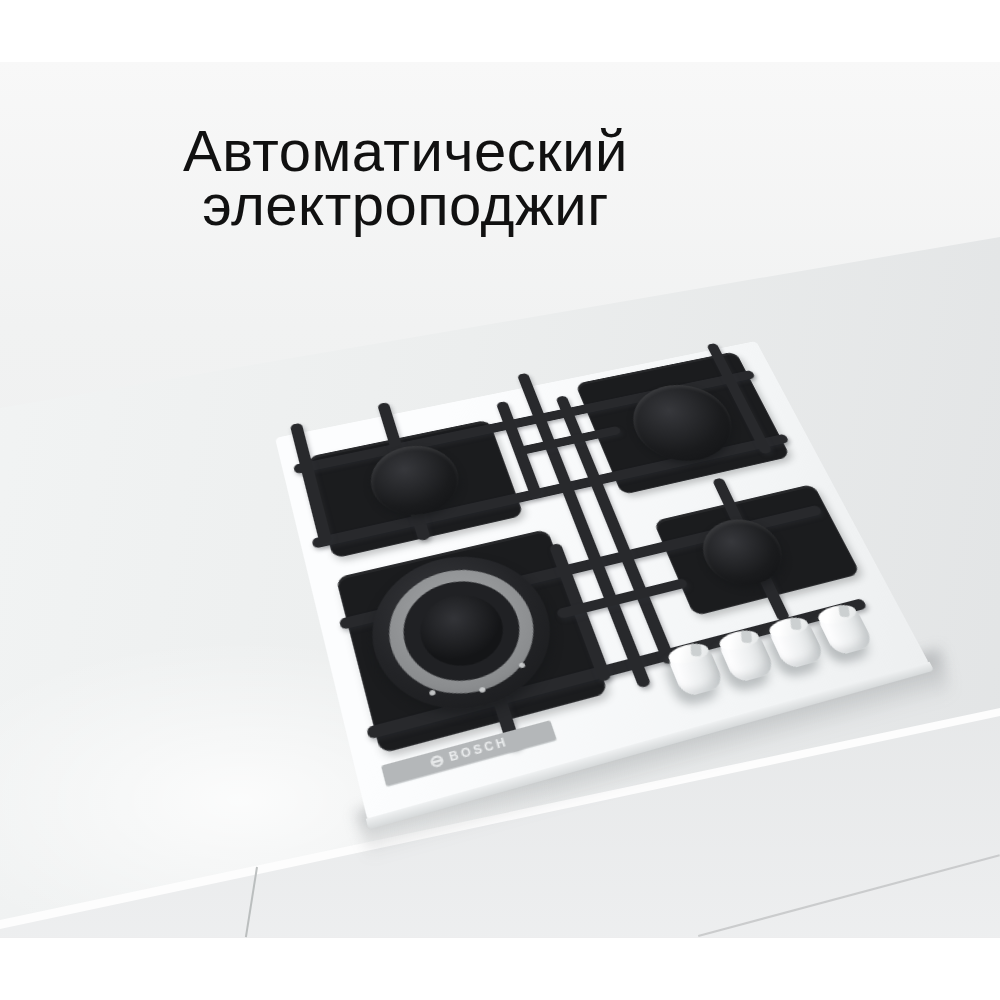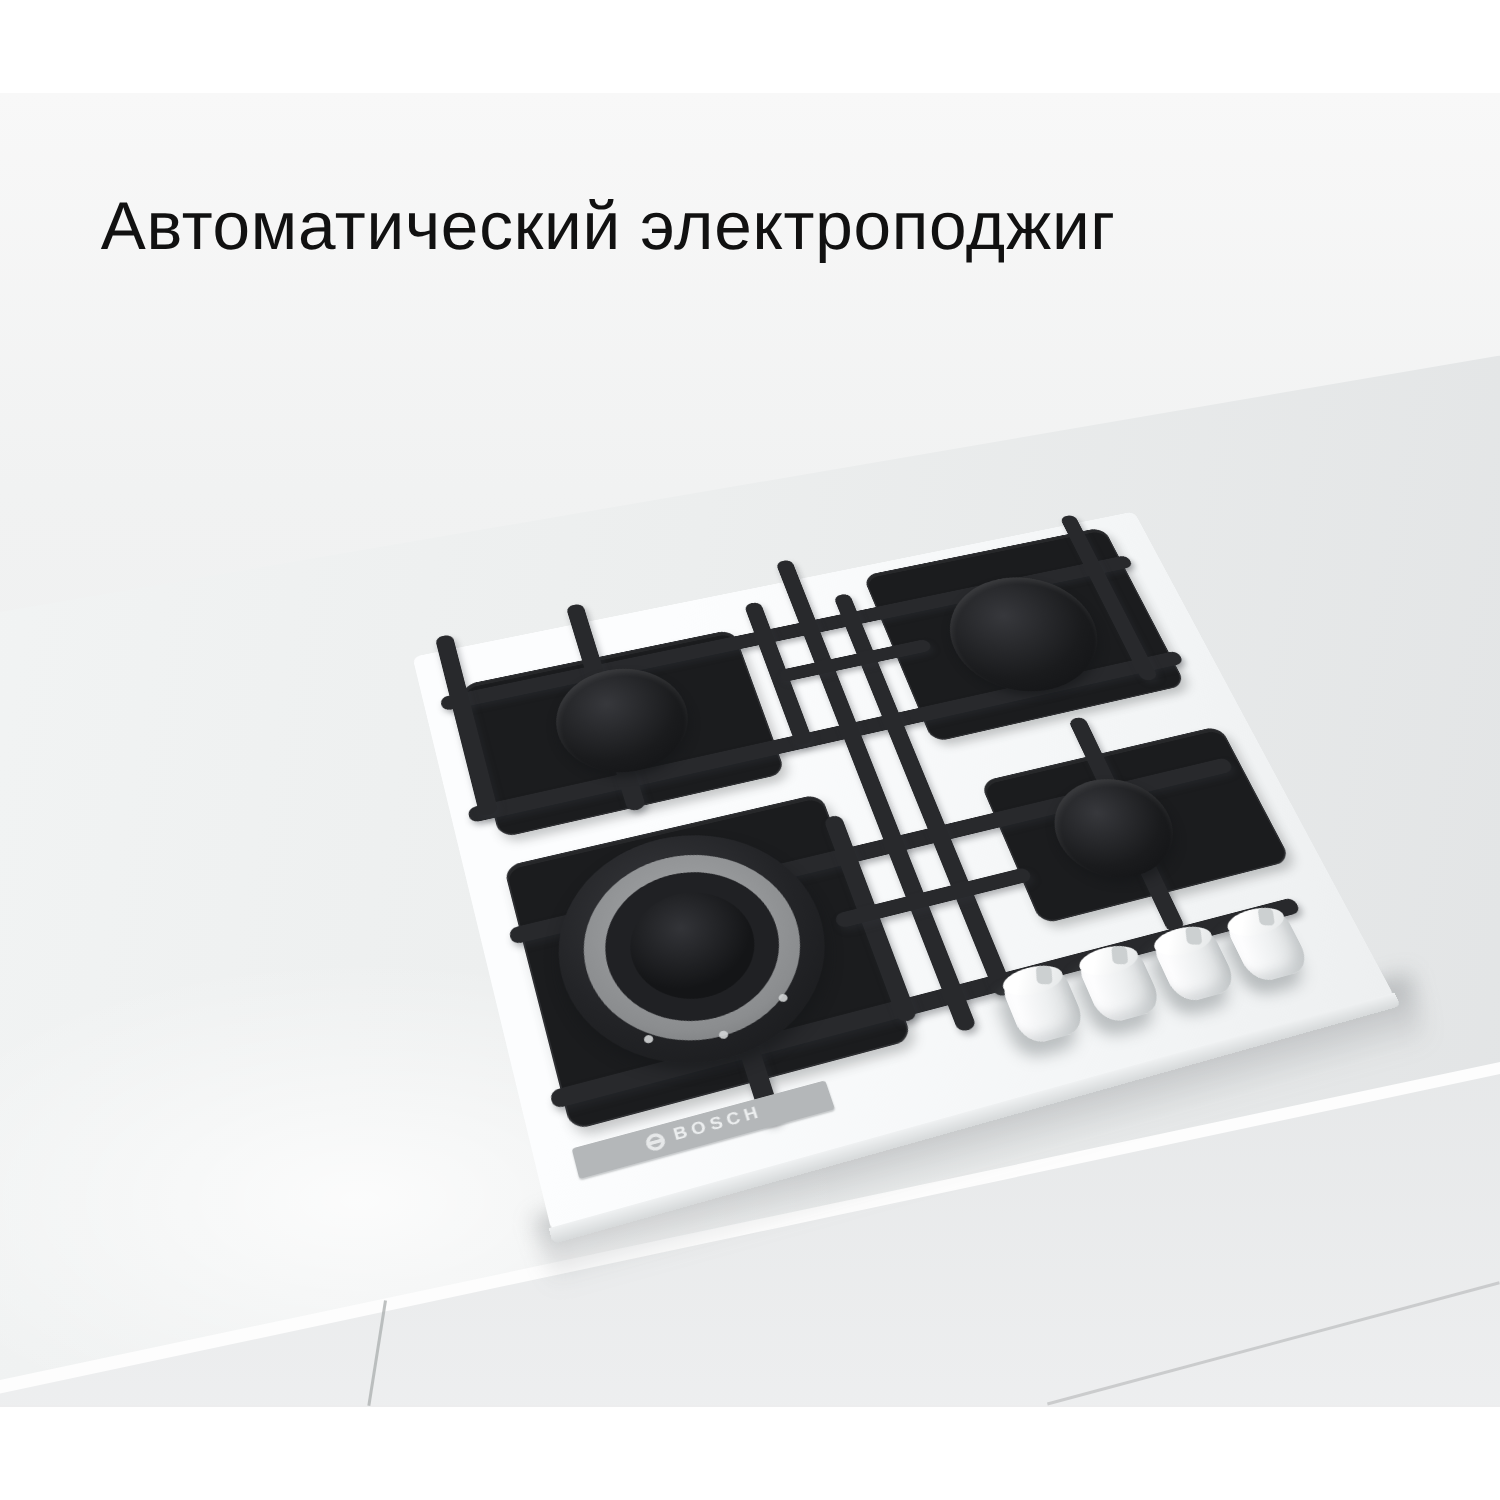--- a/index.html
+++ b/index.html
@@ -1,21 +1,21 @@
 <!DOCTYPE html>
 <html><head>
 <meta charset="utf-8">
 <style>
   html,body{margin:0;padding:0;background:#fff;}
   .frame{position:relative;width:1000px;height:1000px;background:#ffffff;overflow:hidden;
          font-family:"Liberation Sans", sans-serif;}
 
   
   .title{position:absolute;top:124px;left:0;width:811px;text-align:center;margin:0;
-         font-size:45px;line-height:54px;font-weight:400;color:#111;letter-spacing:.5px;}
+         font-size:58px;line-height:54px;font-weight:400;color:#111;letter-spacing:.5px;}
 
   
   .backdrop{position:absolute;left:0;top:62px;width:1000px;height:876px;
             background:linear-gradient(180deg,#f8f8f8 0%,#f1f2f2 30%,#ededee 100%);}
   .countertop{position:absolute;left:0;top:0;width:1000px;height:1000px;
               clip-path:polygon(0 408px,1000px 237px,1000px 714px,0 926px);
               background:
                 radial-gradient(460px 230px at 24% 80%, rgba(255,255,255,.8), rgba(255,255,255,0) 70%),
                 linear-gradient(100deg,#f2f4f4 0%,#eceeee 45%,#e2e4e5 100%);}
   .counter-edge{position:absolute;left:0;top:0;width:1000px;height:1000px;

